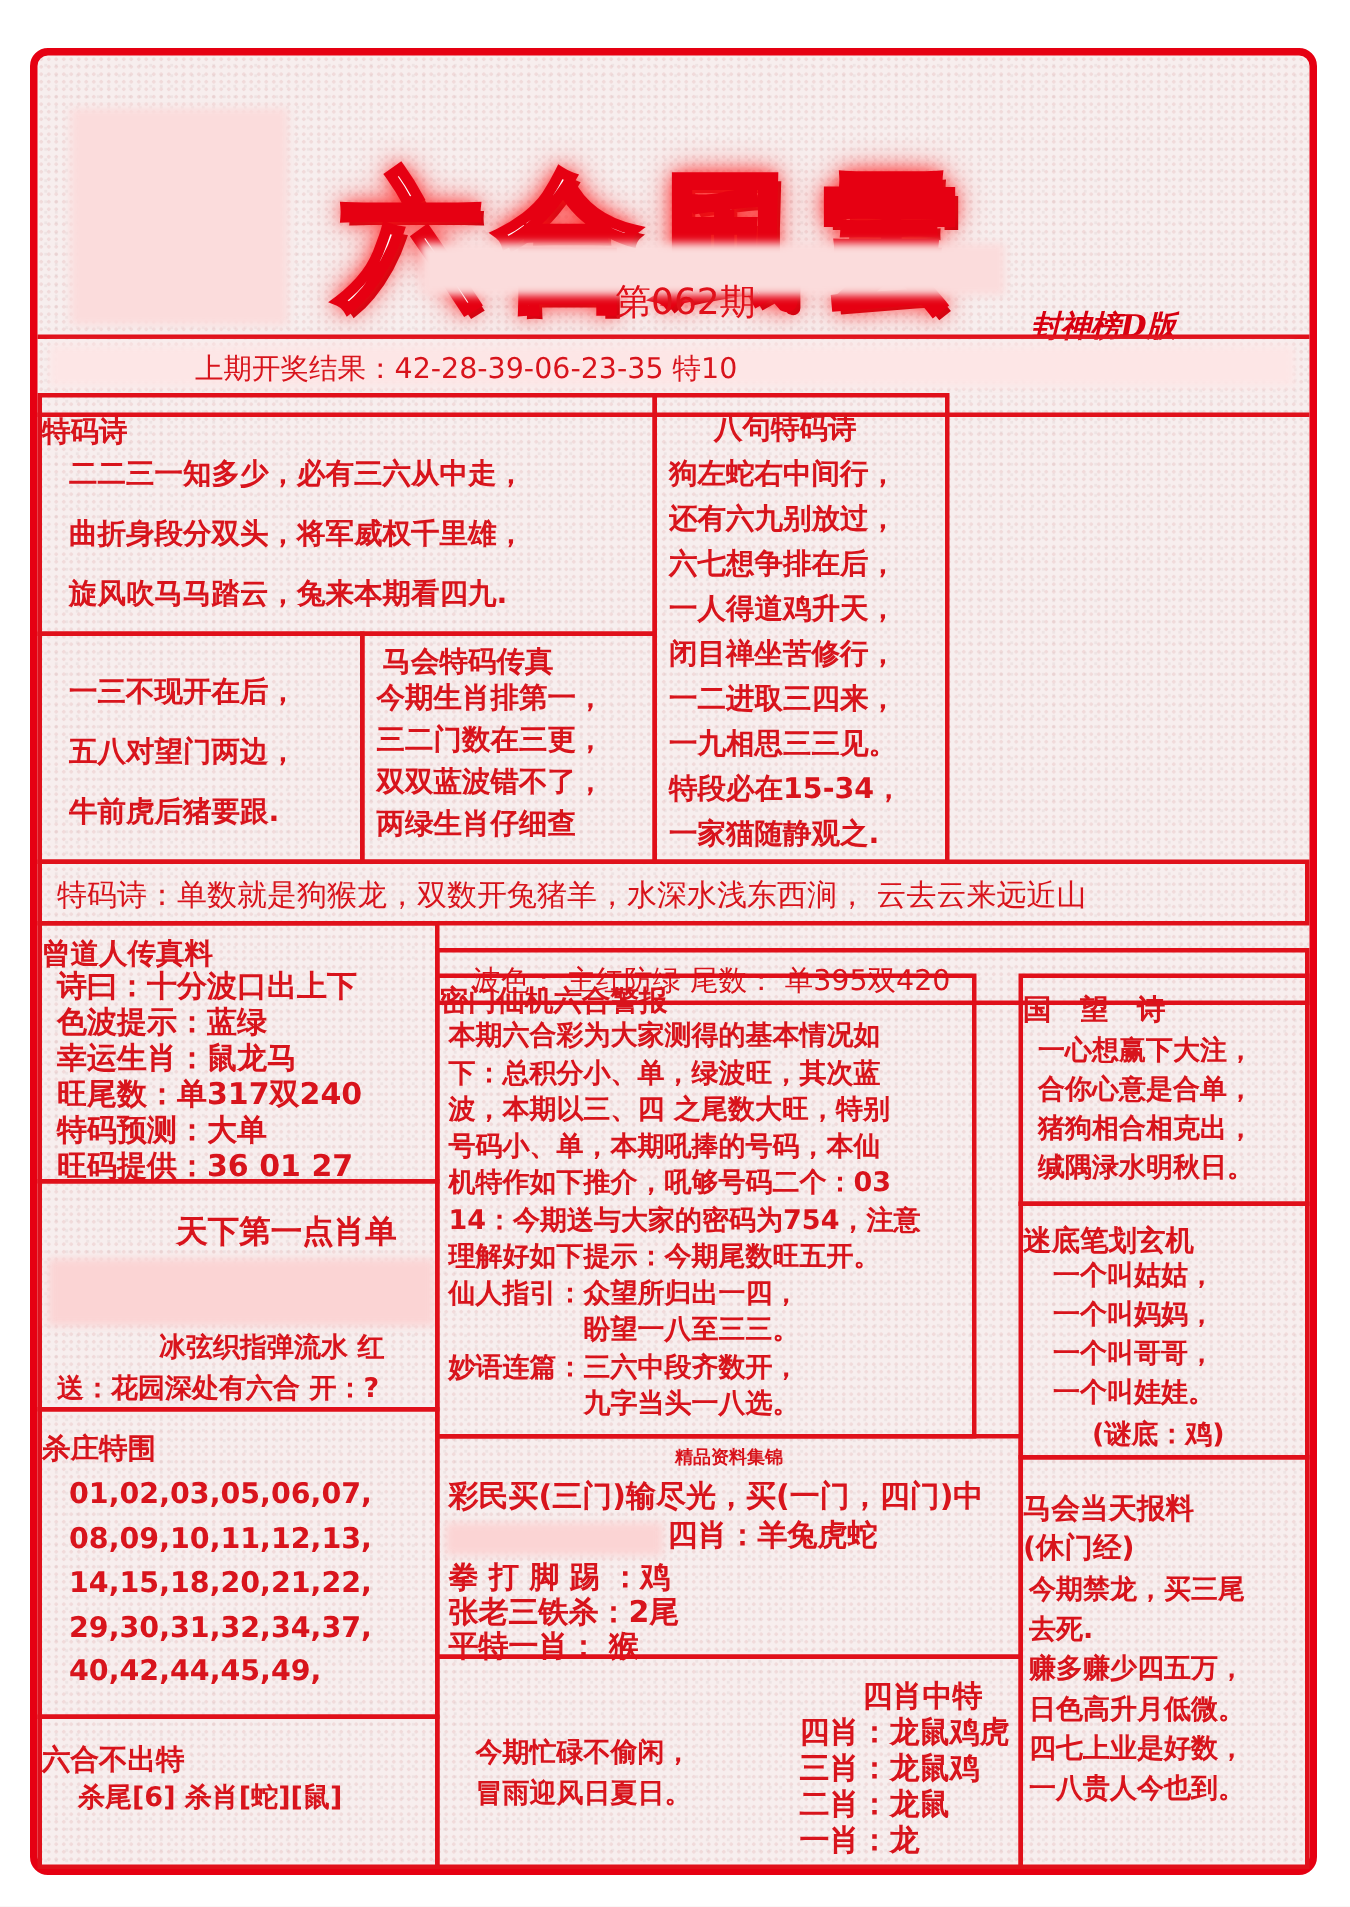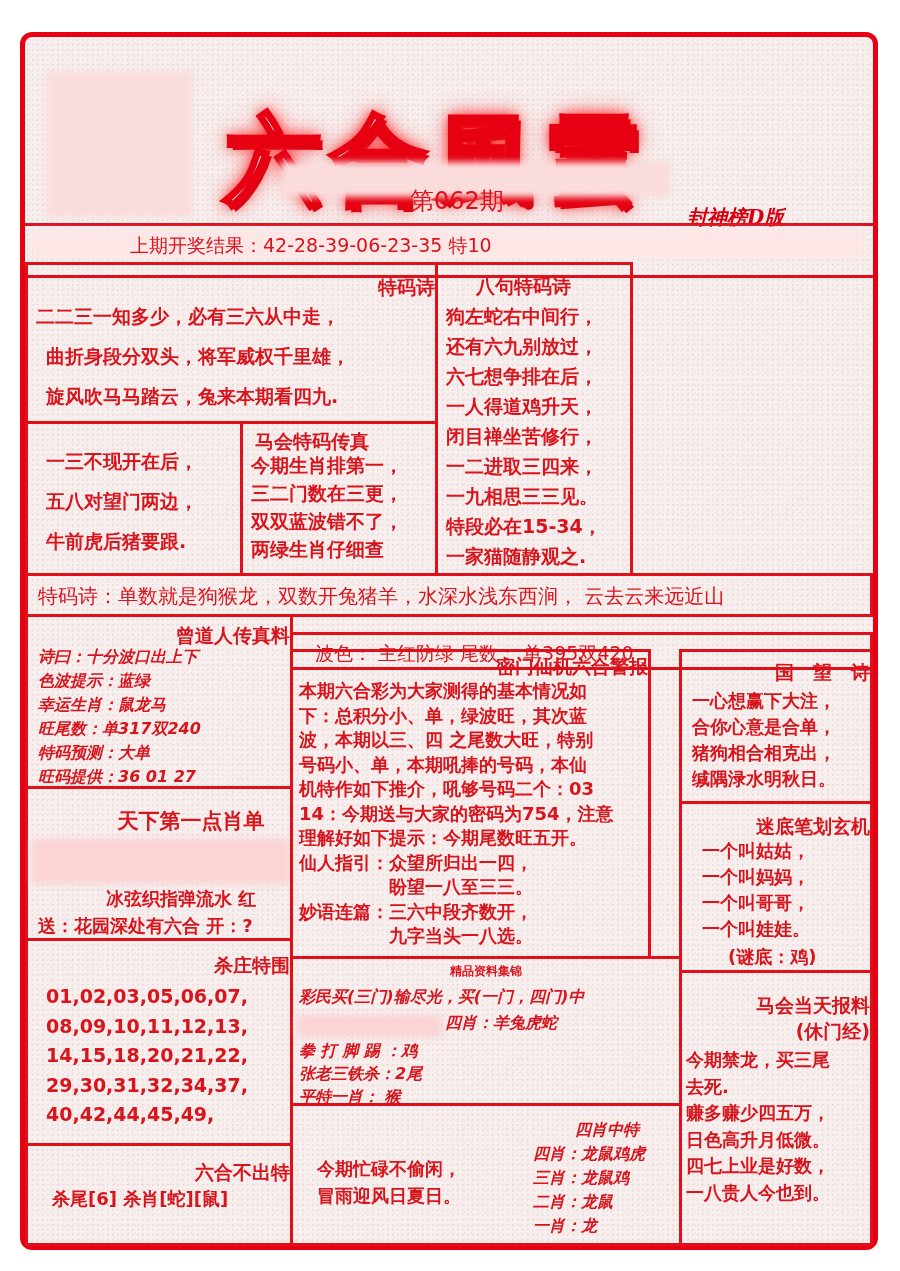--- a/index.html
+++ b/index.html
@@ -6,24 +6,24 @@
   body{width:900px;height:1271px;background:#ffffff;position:relative;overflow:hidden;
        font-family:"DejaVu Sans",sans-serif;color:#d8141c;}
   .sheet{position:absolute;left:20px;top:32px;width:858px;height:1218px;
          border:5px solid #e60012;border-radius:12px;box-sizing:border-box;
          background:#f7eeee;
          background-image:radial-gradient(rgba(220,160,160,.25) 1px,transparent 1px),
                           radial-gradient(rgba(200,180,180,.18) 1px,transparent 1px);
          background-size:5px 5px,7px 7px;background-position:0 0,2px 3px;}
   .box{position:absolute;box-sizing:border-box;border:3px solid #e0101a;}
   .t{position:absolute;white-space:nowrap;font-weight:bold;}
-  .title{font-size:19px;text-align:right;width:100%;left:0;}
+  .title{font-size:19px;text-align:left;width:100%;left:0;}
   .ln{font-size:19px;line-height:31px;}
   .ln2{font-size:18px;line-height:30px;}
-  .sm{font-size:16px;line-height:24px;font-style:italic;}
+  .sm{font-size:20px;line-height:24px;}
   .blur{position:absolute;background:#fbdcdc;filter:blur(3px);}
   .logo{position:absolute;left:200px;top:60px;font-family:"DejaVu Serif",serif;font-size:96px;
         font-weight:bold;color:#ffffff;letter-spacing:10px;
         -webkit-text-stroke:4px #e60012;
         text-shadow:0 0 12px #ff1a1a,4px 4px 0 #d00010,0 0 22px #ff3030;}
 </style>
 </head>
 <body>
 
 <div class="sheet">
@@ -36,21 +36,21 @@
 
   <div class="box" style="left:0;top:186px;width:848px;height:55px;border-width:3px 0;">
     <div class="blur" style="left:8px;top:4px;width:830px;height:28px;background:#fde6e6;"></div>
     <div class="t" style="left:105px;top:7px;font-size:19px;font-weight:normal;color:#d8141c;">
       <span>上期开奖结果：</span><span>42-28-39-06-23-35 特10</span>
     </div>
   </div>
 
   <div class="box" style="left:0;top:225px;width:413px;height:162px;">
     <div class="t title" style="top:10px;">特码诗</div>
-    <div class="t ln" style="left:8px;top:36px;">二二三一知多少，必有三六从中走，</div>
+    <div class="t ln" style="left:18px;top:36px;">二二三一知多少，必有三六从中走，</div>
     <div class="t ln" style="left:18px;top:76px;">曲折身段分双头，将军威权千里雄，</div>
     <div class="t ln" style="left:18px;top:116px;">旋风吹马马踏云，兔来本期看四九.</div>
   </div>
   <div class="box" style="left:0;top:384px;width:218px;height:155px;">
     <div class="t ln" style="left:18px;top:22px;">一三不现开在后，</div>
     <div class="t ln" style="left:18px;top:62px;">五八对望门两边，</div>
     <div class="t ln" style="left:18px;top:102px;">牛前虎后猪要跟.</div>
   </div>
   <div class="box" style="left:215px;top:384px;width:198px;height:155px;">
     <div class="t ln" style="left:12px;top:2px;">马会特码传真</div>

